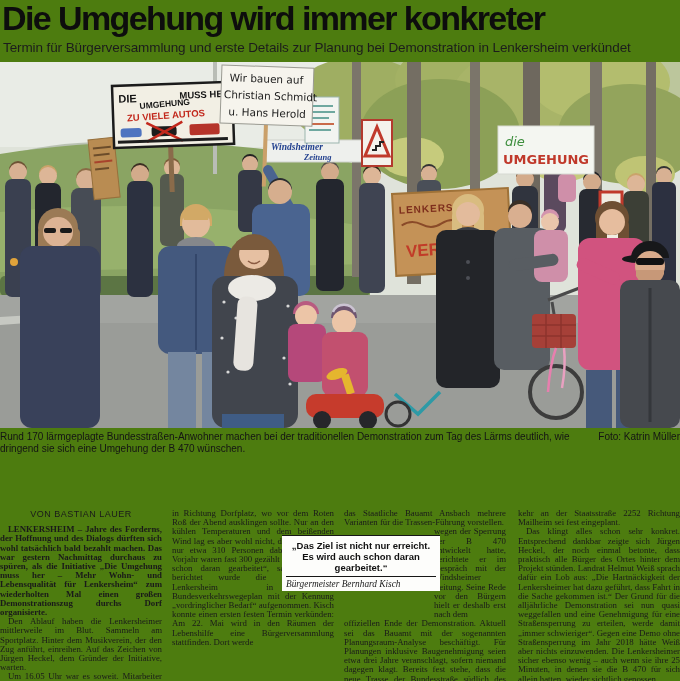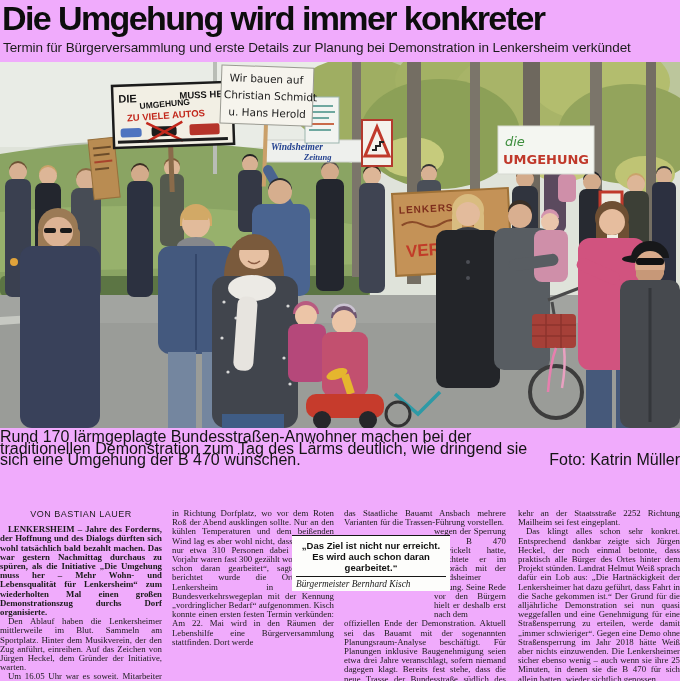--- a/index.html
+++ b/index.html
@@ -1,53 +1,53 @@
 <!DOCTYPE html>
 <html><head>
 <meta charset="utf-8">
 <style>
   html,body { margin:0; padding:0; background:#ffffff; }
   .page {
     position:relative; width:680px; height:681px; overflow:hidden;
-    background:#f0abfc; color:#1a1a1a;
+    background:#4d7c0f; color:#1a1a1a;
     font-family:"Liberation Serif", serif;
   }
   .headline {
     position:absolute; left:2px; top:-2px; white-space:nowrap;
     font-family:"Liberation Sans", sans-serif; font-weight:bold;
     font-size:34px; line-height:40px; letter-spacing:-1.6px; color:#0d0d0d;
   }
   .subheadline {
     position:absolute; left:3px; top:40px; white-space:nowrap;
     font-family:"Liberation Sans", sans-serif; font-size:13.5px;
     letter-spacing:-0.1px; color:#1c1c1c;
   }
   .photo-wrap { position:absolute; left:0; top:62px; width:680px; height:366px; }
   .caption-row {
     position:absolute; left:0; top:431px; width:680px;
-    display:flex; align-items:flex-end;
-    font-family:"Liberation Sans", sans-serif; font-size:16px; line-height:11.5px; color:#141414;
+    display:flex; align-items:flex-start;
+    font-family:"Liberation Sans", sans-serif; font-size:10px; line-height:11.5px; color:#141414;
   }
   .caption-text { width:600px; }
   .credit { flex:1; text-align:right; white-space:nowrap;margin-left:12px; }
   .body-text { position:absolute; left:0; top:465px; width:680px; height:216px;
     font-size:8.8px; line-height:9.2px; text-align:justify; }
   .col { position:absolute; top:0; height:216px; width:162px; overflow:hidden;margin-top:44px; }
   .col1 { left:0; } .col2 { left:172px; } .col3 { left:344px; } .col4 { left:518px; }
   .byline {
     font-family:"Liberation Sans", sans-serif; font-size:9px; letter-spacing:0.5px;
     text-align:center; margin:1px 0 6px 0;
   }
   .body-text p { margin:0; text-indent:8px; }
   .body-text p.noindent { text-indent:0; }
   .lead { font-weight:bold; }
   .beside-left { width:100px; min-height:68px; }
   .beside-right { width:72px; margin-left:auto; }
   .pullquote {
-    position:absolute; left:292px; top:70px; width:150px; z-index:2;
+    position:absolute; left:282px; top:70px; width:150px; z-index:2;
     background:#fdfdfb; border-top:1.5px solid #161616; padding:4px 4px 1px 4px;
   }
   .pq-text {
     font-family:"Liberation Sans", sans-serif; font-weight:bold;
     font-size:9.5px; line-height:11px; text-align:center; text-indent:0; color:#111;
   }
   .pq-rule { border-top:1px solid #161616; margin:3px 0 2px 0; height:0; }
   .pq-attr { font-style:italic; font-size:9.3px; line-height:11px; text-align:left; }
   .note { font-style:italic; }
 </style>

